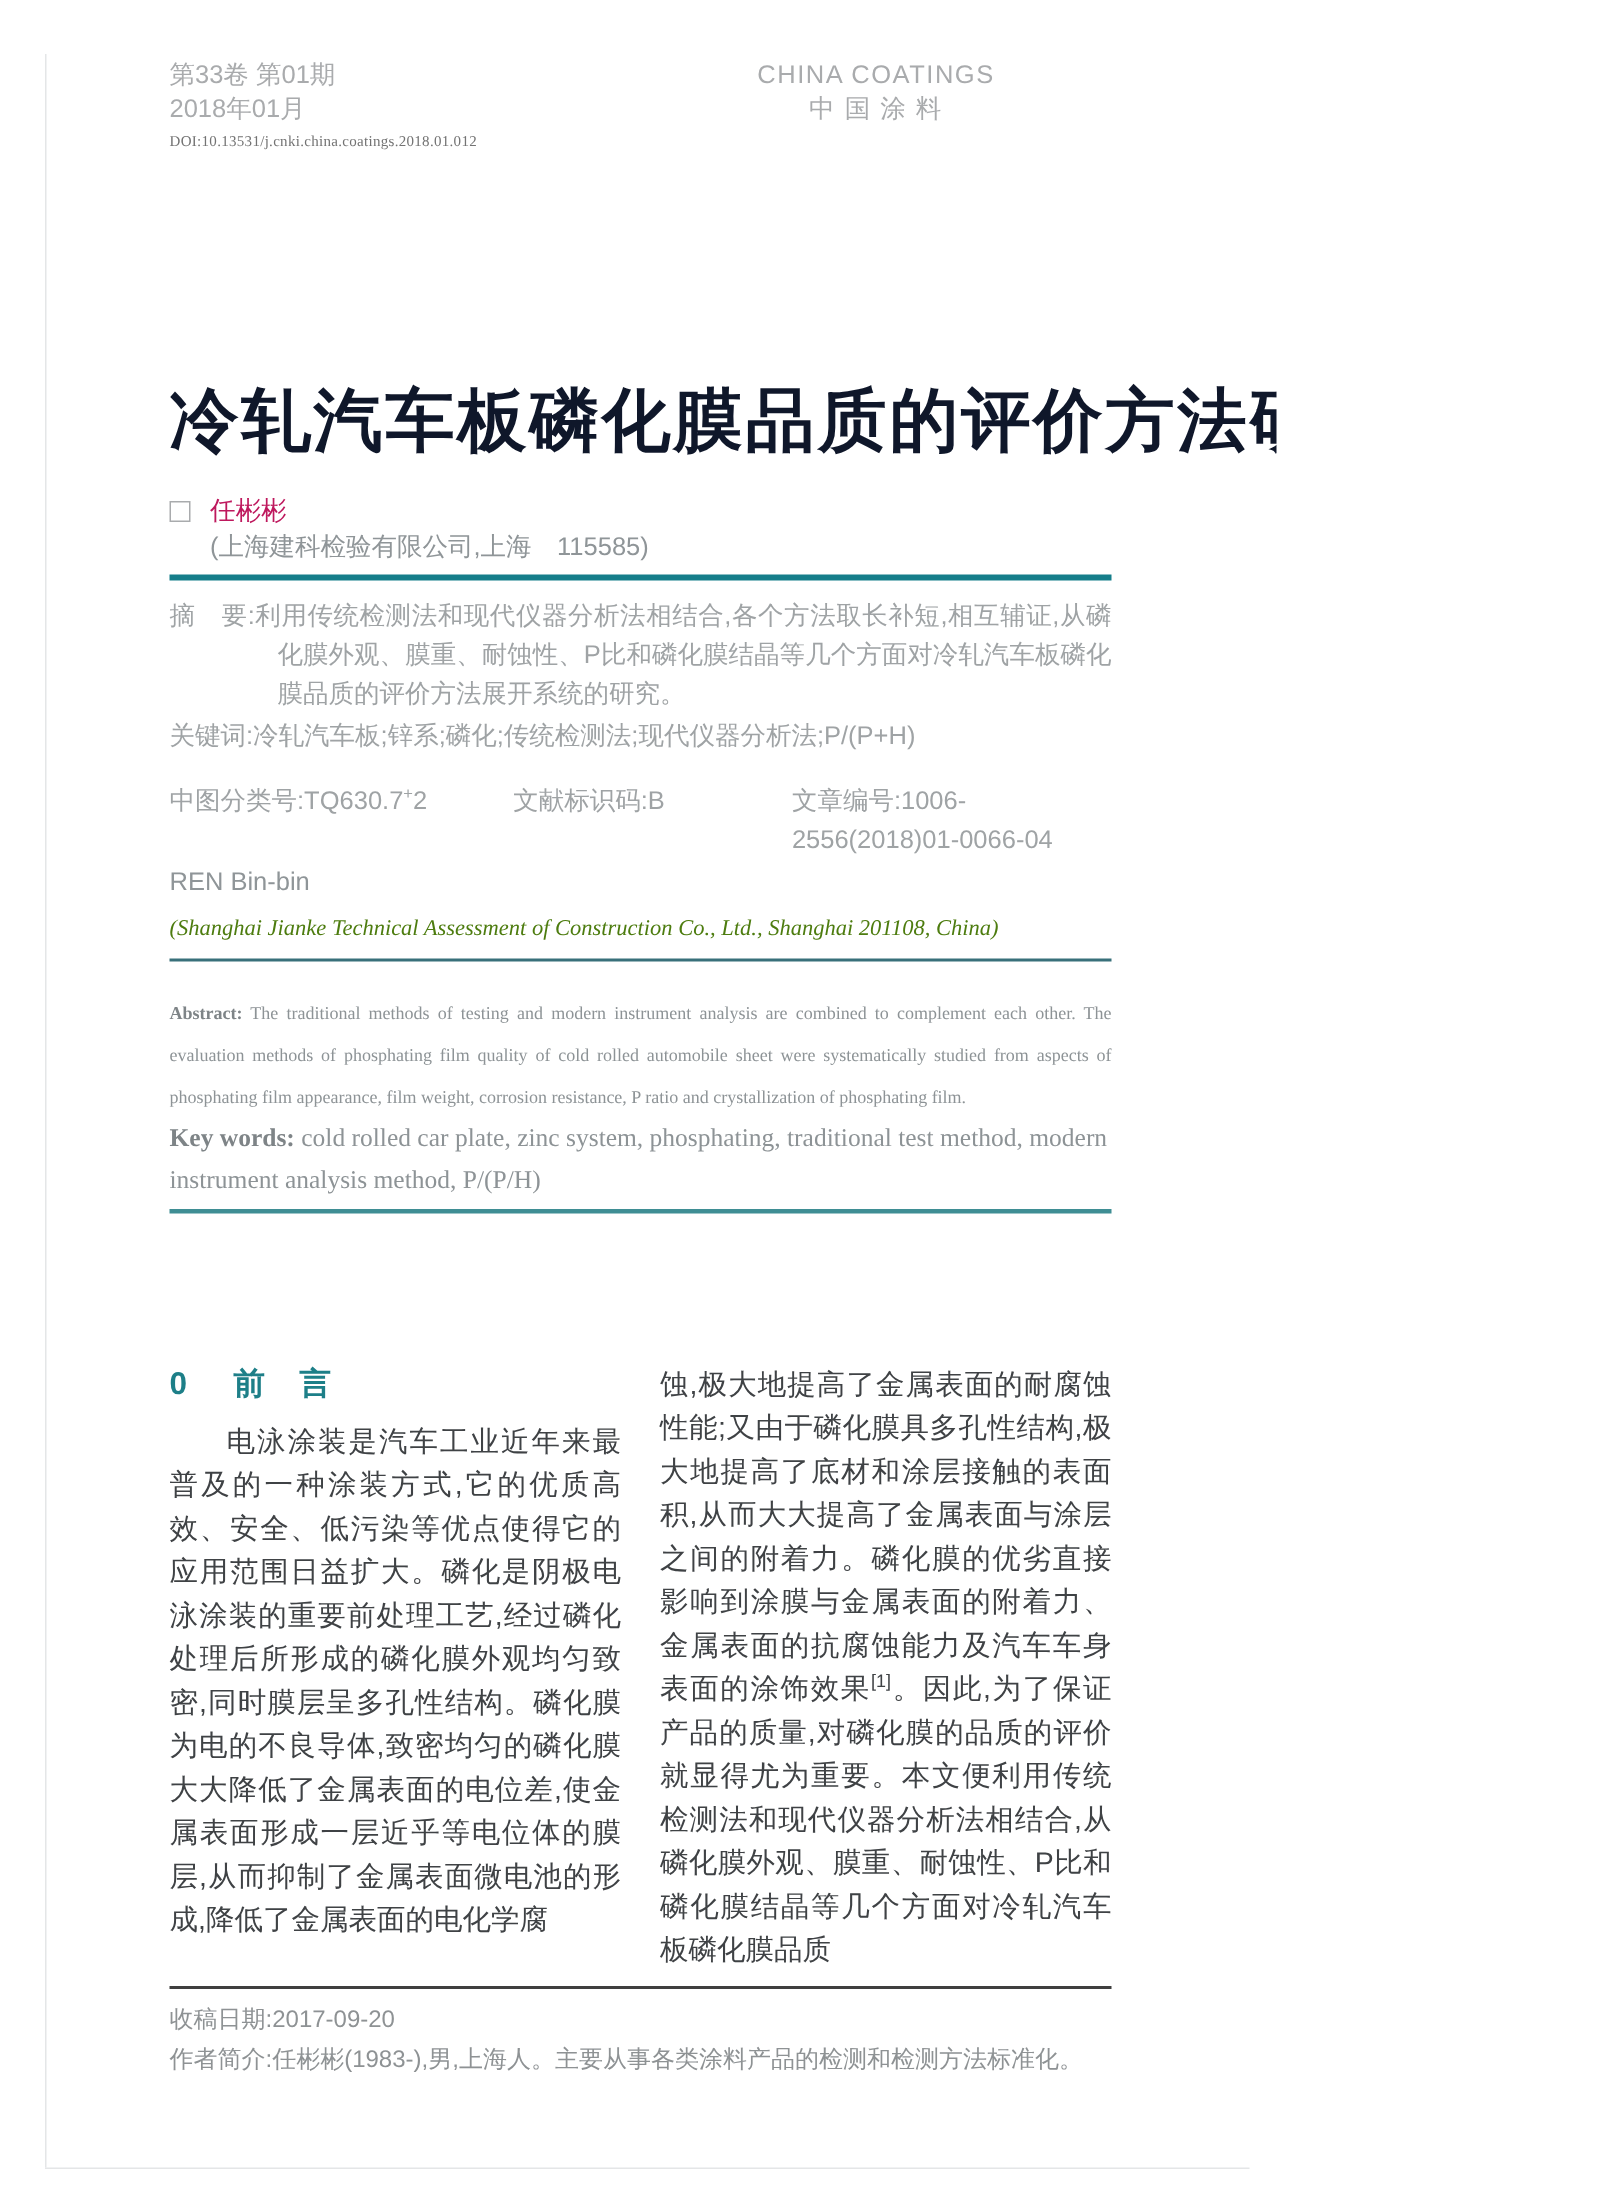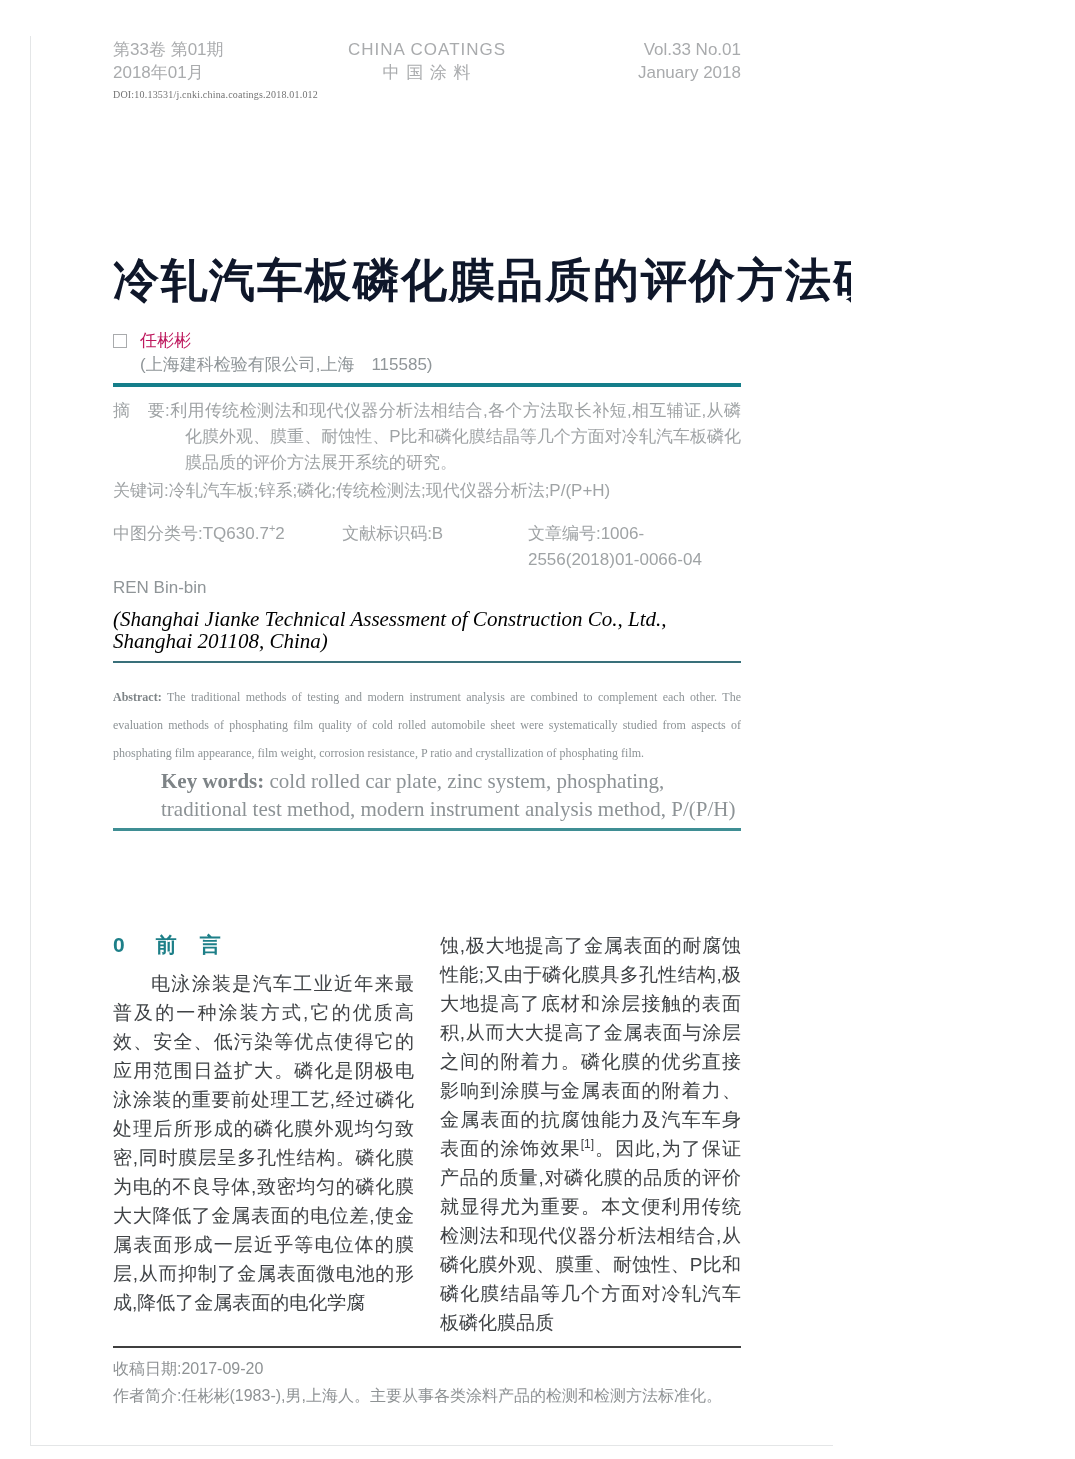--- a/index.html
+++ b/index.html
@@ -55,29 +55,29 @@
   
   .title-en {
     margin-top: 112px;
     font-size: 30px;
     font-weight: bold;
     color: #1b7e86;
     line-height: 58px;
     letter-spacing: .2px;
   }
   .author-en { margin-top: 4px; color: #8f9598; font-size: 17px; line-height: 22px; }
-  .affil-en  { margin-top: 9px; color: #000000; font-size: 21px; line-height: 22px;
+  .affil-en  { margin-top: 9px; color: #4d7c0f; font-size: 15px; line-height: 22px;
                font-family: "Liberation Serif", serif; font-style: italic; }
   .rule-thin-dark { margin-top: 9px; height: 2px; background: #39707a; }
 
   
   .abstract-en { margin-top: 20px; font-family: "Liberation Serif", serif;
                  color: #8d9396; font-size: 12px; line-height: 28px; text-align: justify; }
   .abstract-en .lbl, .kw-en .lbl { font-weight: bold; color: #7e8487; }
-  .kw-en { font-family: "Liberation Serif", serif; color: #8d9396; font-size: 21px; line-height: 28px; margin-left: 48px; }
+  .kw-en { font-family: "Liberation Serif", serif; color: #8d9396; font-size: 17px; line-height: 28px; }
   .rule-teal-2 { margin-top: 5px; height: 3px; background: #3f8e94; }
 
   
   .body-cols { margin-top: 100px; display: flex; gap: 26px; }
   .col { width: 413px; }
   .section-head { display: flex; color: #1d7f88; font-size: 21px; font-weight: bold; line-height: 28px; margin-bottom: 10px; letter-spacing: 1px; }
   .section-head .sec-num { margin-right: 30px; }
   .body-text { color: #3f4245; font-size: 19px; line-height: 29px; text-align: justify; }
   .body-text.indent { text-indent: 2em; }
   .body-text sup { font-size: 12px; }
@@ -95,24 +95,20 @@
   <div class="edge-bottom"></div>
 
   <header class="masthead">
     <div class="mast-left">
       <div>第33卷 第01期</div>
       <div>2018年01月</div>
     </div>
     <div class="mast-center">
       <div>CHINA COATINGS</div>
       <div>中 国 涂 料</div>
-    </div>
-    <div class="mast-right">
-      <div>Vol.33  No.01</div>
-      <div>January  2018</div>
     </div>
   </header>
   <div class="doi">DOI:10.13531/j.cnki.china.coatings.2018.01.012</div>
 
   <h1 class="title-cn">冷轧汽车板磷化膜品质的评价方法研究</h1>
   <div class="author-row">
     <span class="author-square"></span>
     <span>任彬彬</span>
   </div>
   <div class="affil-cn">(上海建科检验有限公司,上海　115585)</div>

